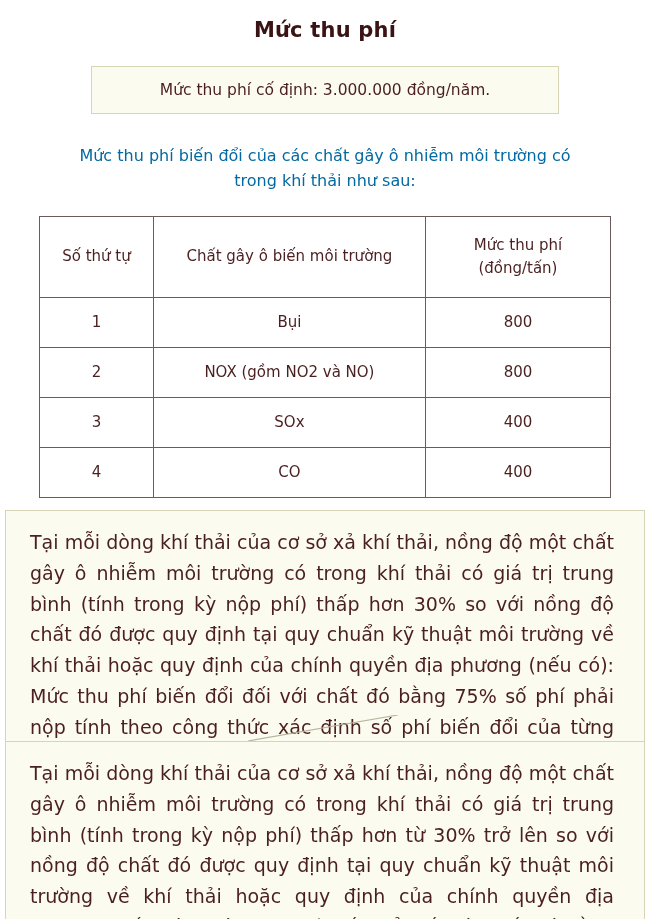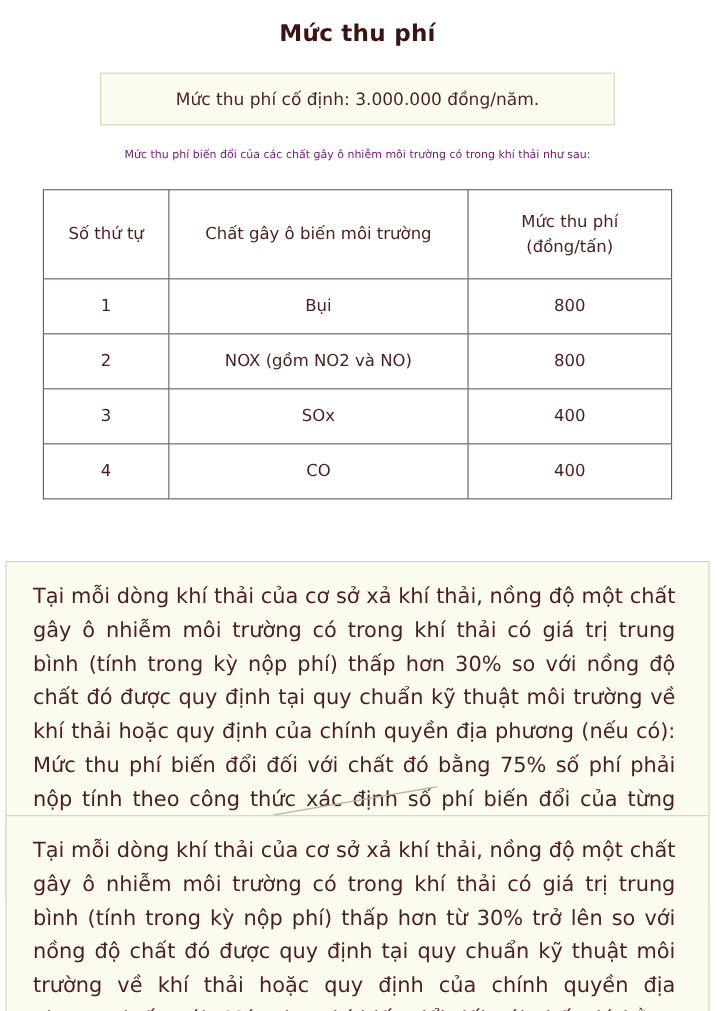--- a/index.html
+++ b/index.html
@@ -34,26 +34,26 @@
     width: 468px;
     box-sizing: border-box;
     border: 1px solid #d8d4b8;
     background: #fbfbf0;
     padding: 14px 16px;
     text-align: center;
     font-size: 15.5px;
     color: #4a1f1f;
   }
   .intro {
-    margin: 20px auto 0 auto;
+    margin: 30px auto 0 auto;
     width: 520px;
     text-align: center;
-    font-size: 10px;
+    font-size: 16px;
     line-height: 1.55;
-    color: #701a75;
+    color: #0369a1;
   }
   table.fee-table {
     margin: 22px auto 0 auto;
     border-collapse: collapse;
     width: 572px;
     background: #ffffff;
   }
   table.fee-table th,
   table.fee-table td {
     border: 1px solid #6b5b5b;

